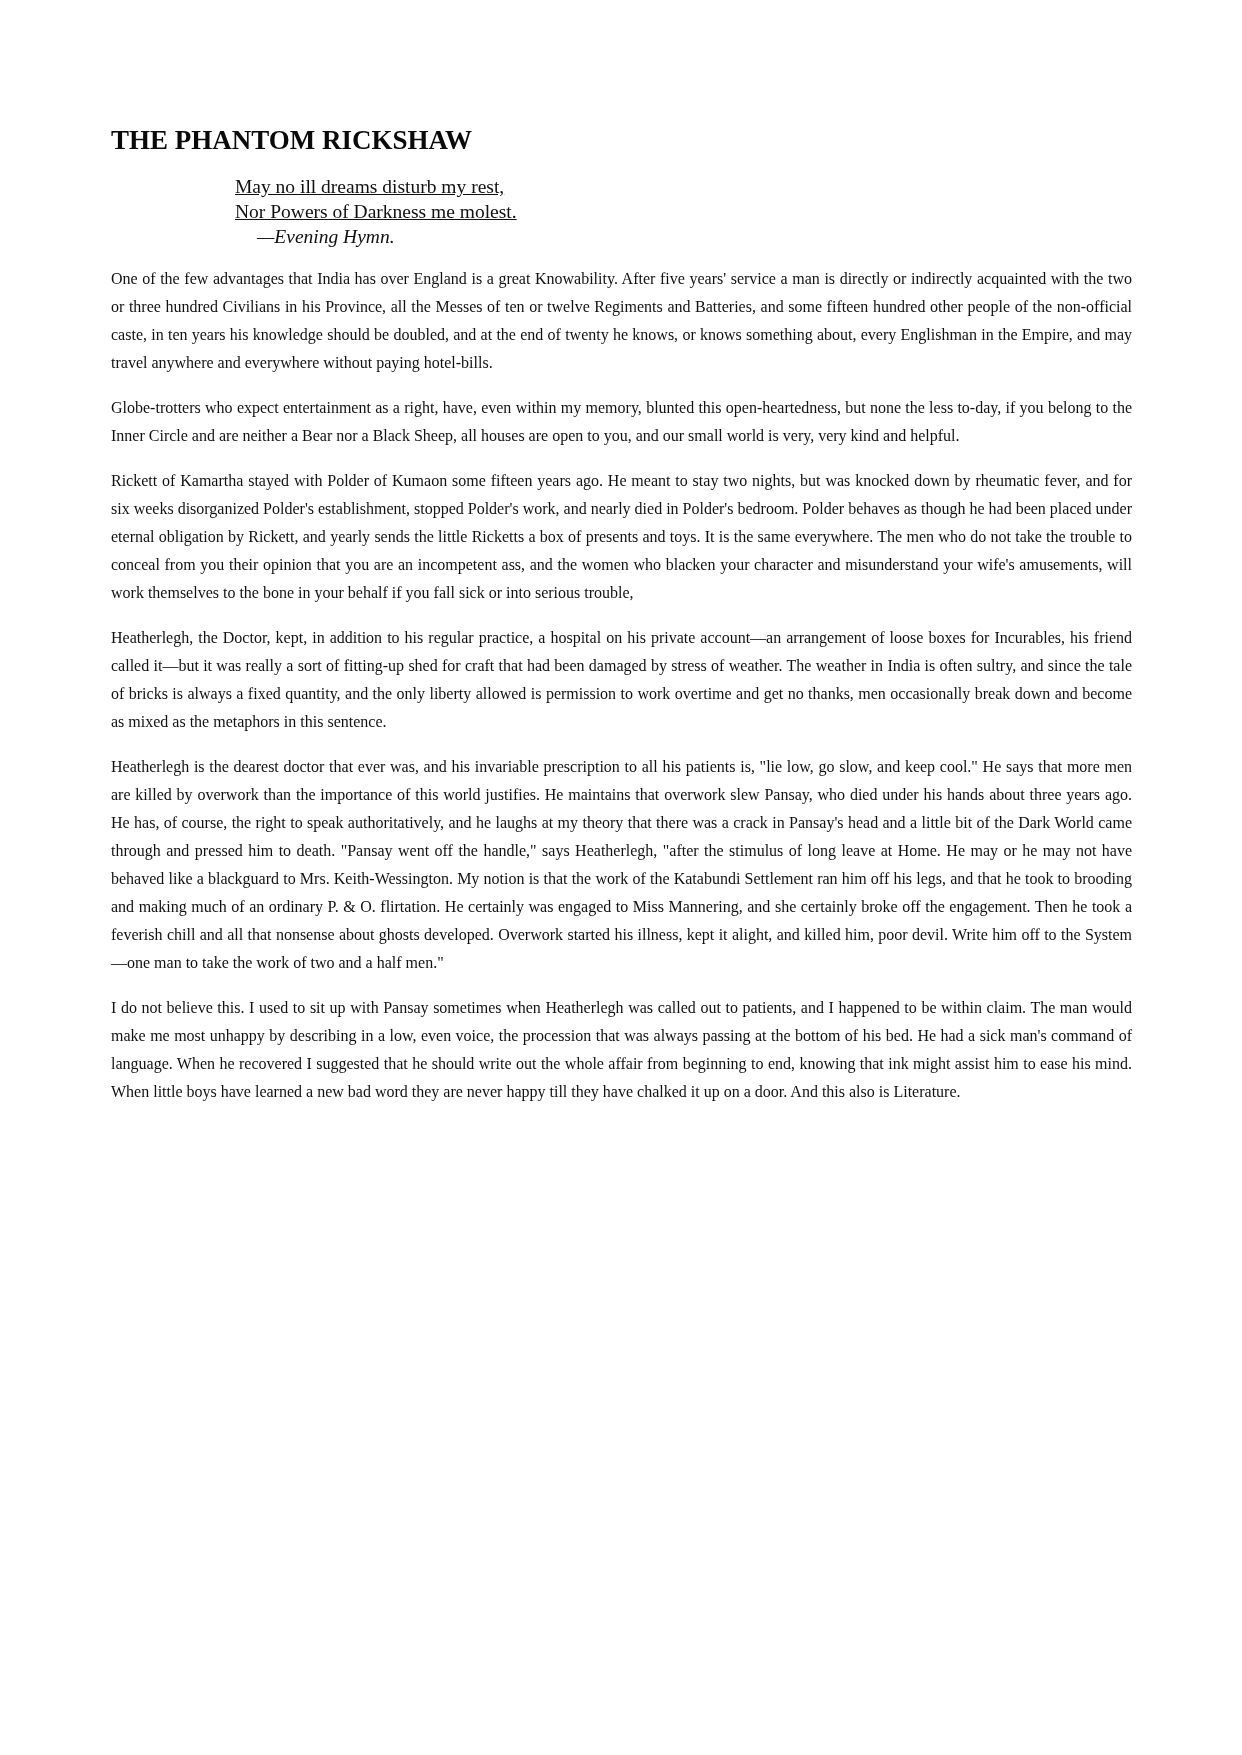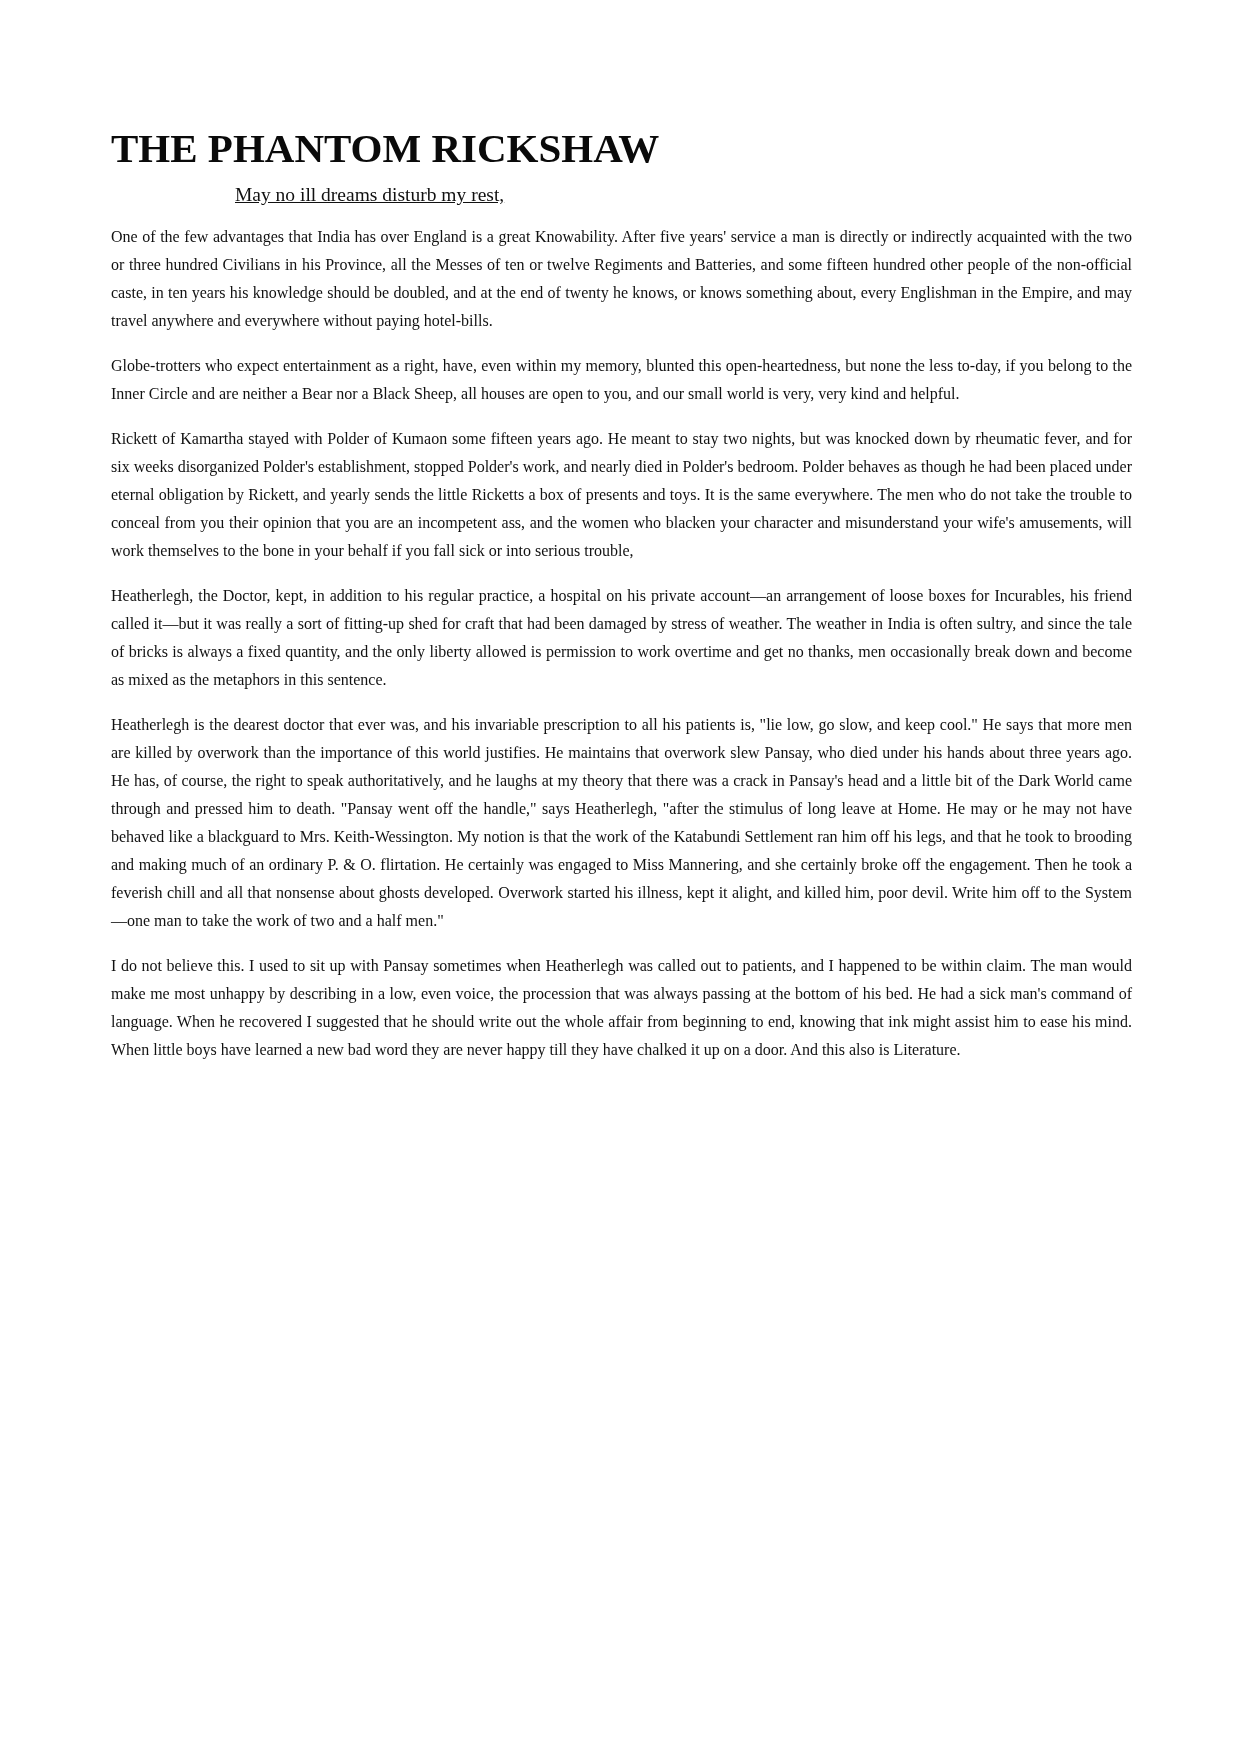--- a/index.html
+++ b/index.html
@@ -17,23 +17,23 @@
   }
   .page {
     position: absolute;
     left: 111px;
     top: 118px;
     width: 1021px;
   }
   .title {
     font-family: "Liberation Serif", "DejaVu Serif", serif;
     font-weight: bold;
-    font-size: 41px;
+    font-size: 27px;
     line-height: 44px;
-    margin: 8px 0 12px 0;
+    margin: 0 0 12px 0;
     letter-spacing: 0px;
     color: #0a0a0a;
   }
   .epigraph {
     margin: 0 0 16px 124px;
     font-size: 19.5px;
     line-height: 25px;
   }
   .epigraph .line {
     display: block;
@@ -53,20 +53,22 @@
   }
 </style>
 </head>
 <body>
 
 <div class="page">
   <h1 class="title">THE PHANTOM RICKSHAW</h1>
 
   <div class="epigraph">
     <span class="line">May no ill dreams disturb my rest,</span>
+    <span class="line">Nor Powers of Darkness me molest.</span>
+    <span class="attribution">—Evening Hymn.</span>
   </div>
 
   <p class="para">One of the few advantages that India has over England is a great Knowability. After five years' service a man is directly or indirectly acquainted with the two or three hundred Civilians in his Province, all the Messes of ten or twelve Regiments and Batteries, and some fifteen hundred other people of the non-official caste, in ten years his knowledge should be doubled, and at the end of twenty he knows, or knows something about, every Englishman in the Empire, and may travel anywhere and everywhere without paying hotel-bills.</p>
   <p class="para">Globe-trotters who expect entertainment as a right, have, even within my memory, blunted this open-heartedness, but none the less to-day, if you belong to the Inner Circle and are neither a Bear nor a Black Sheep, all houses are open to you, and our small world is very, very kind and helpful.</p>
   <p class="para">Rickett of Kamartha stayed with Polder of Kumaon some fifteen years ago. He meant to stay two nights, but was knocked down by rheumatic fever, and for six weeks disorganized Polder's establishment, stopped Polder's work, and nearly died in Polder's bedroom. Polder behaves as though he had been placed under eternal obligation by Rickett, and yearly sends the little Ricketts a box of presents and toys. It is the same everywhere. The men who do not take the trouble to conceal from you their opinion that you are an incompetent ass, and the women who blacken your character and misunderstand your wife's amusements, will work themselves to the bone in your behalf if you fall sick or into serious trouble,</p>
   <p class="para">Heatherlegh, the Doctor, kept, in addition to his regular practice, a hospital on his private account—an arrangement of loose boxes for Incurables, his friend called it—but it was really a sort of fitting-up shed for craft that had been damaged by stress of weather. The weather in India is often sultry, and since the tale of bricks is always a fixed quantity, and the only liberty allowed is permission to work overtime and get no thanks, men occasionally break down and become as mixed as the metaphors in this sentence.</p>
   <p class="para">Heatherlegh is the dearest doctor that ever was, and his invariable prescription to all his patients is, "lie low, go slow, and keep cool." He says that more men are killed by overwork than the importance of this world justifies. He maintains that overwork slew Pansay, who died under his hands about three years ago. He has, of course, the right to speak authoritatively, and he laughs at my theory that there was a crack in Pansay's head and a little bit of the Dark World came through and pressed him to death. "Pansay went off the handle," says Heatherlegh, "after the stimulus of long leave at Home. He may or he may not have behaved like a blackguard to Mrs. Keith-Wessington. My notion is that the work of the Katabundi Settlement ran him off his legs, and that he took to brooding and making much of an ordinary P. &amp; O. flirtation. He certainly was engaged to Miss Mannering, and she certainly broke off the engagement. Then he took a feverish chill and all that nonsense about ghosts developed. Overwork started his illness, kept it alight, and killed him, poor devil. Write him off to the System—one man to take the work of two and a half men."</p>
   <p class="para">I do not believe this. I used to sit up with Pansay sometimes when Heatherlegh was called out to patients, and I happened to be within claim. The man would make me most unhappy by describing in a low, even voice, the procession that was always passing at the bottom of his bed. He had a sick man's command of language. When he recovered I suggested that he should write out the whole affair from beginning to end, knowing that ink might assist him to ease his mind. When little boys have learned a new bad word they are never happy till they have chalked it up on a door. And this also is Literature.</p>
 </div>
 

